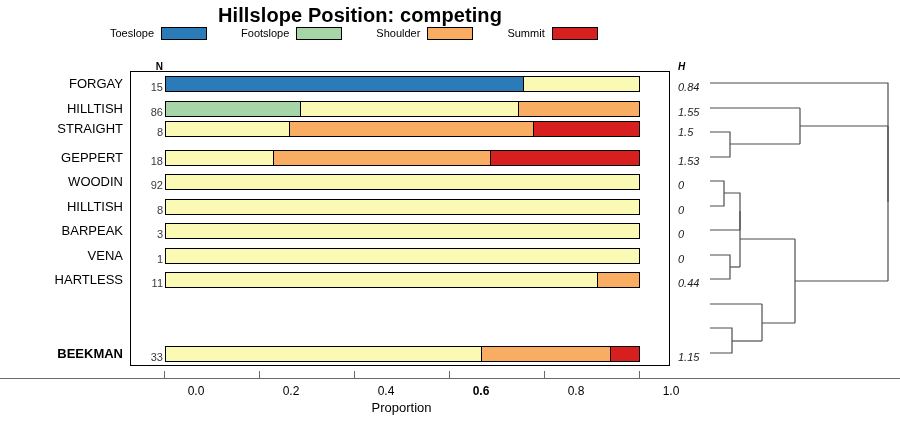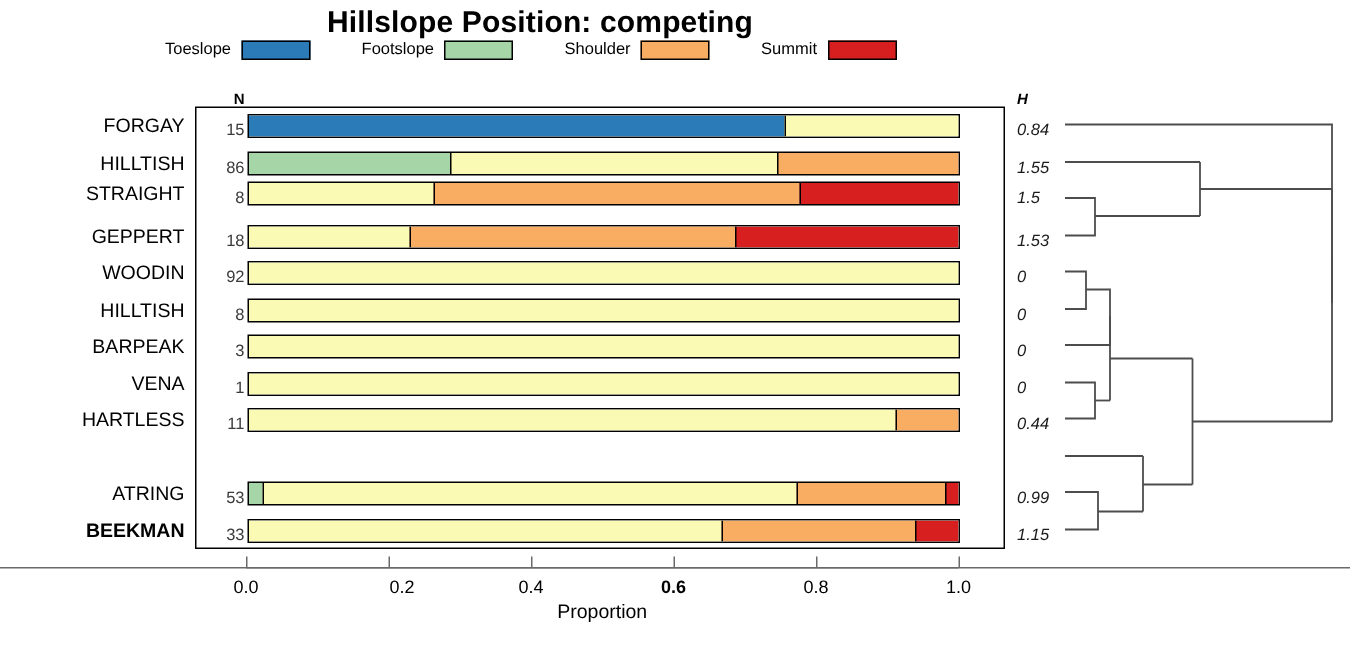--- a/index.html
+++ b/index.html
@@ -69,21 +69,21 @@
 
   
   .xaxis{
     position:absolute;left:164px;top:378px;width:475px;height:1px;background:#6a6a6a;
   }
   .xaxis-full{
     position:absolute;left:0px;top:378px;width:900px;height:1px;background:#6a6a6a;
   }
   .tick{position:absolute;top:-7px;width:1px;height:7px;background:#6a6a6a;}
   .ticklab{
-    position:absolute;top:6px;font-size:12px;transform:translateX(-50%);white-space:nowrap;
+    position:absolute;top:6px;font-size:12px;transform:translateX(-50%);white-space:nowrap;margin-left:32px;
   }
   .xtitle{
     position:absolute;left:164px;width:475px;top:400px;text-align:center;font-size:13px;
   }
 
   
   .dendro{position:absolute;left:700px;top:71px;width:198px;height:295px;}
   .dendro svg{display:block;}
 </style>
 </head>
@@ -189,50 +189,39 @@
         </div>
         <div class="row" style="top: 196px;">
           <div class="ylabel">HARTLESS</div>
           <div class="nval">11</div>
           <div class="bar">
             <div class="seg" style="width: 91.1%; background: rgb(250, 250, 180);"></div>
             <div class="seg" style="width: 8.9%; background: rgb(249, 173, 98);"></div>
           </div>
           <div class="hval">0.44</div>
         </div>
-        <div class="row" style="top: 245px;">
-          <div class="ylabel">ATRING</div>
-          <div class="nval">53</div>
-          <div class="bar">
-            <div class="seg" style="width: 1.9%; background: rgb(166, 214, 168);"></div>
-            <div class="seg" style="width: 75.3%; background: rgb(250, 250, 180);"></div>
-            <div class="seg" style="width: 20.8%; background: rgb(249, 173, 98);"></div>
-            <div class="seg" style="width: 2%; background: rgb(216, 31, 31);"></div>
-          </div>
-          <div class="hval">0.99</div>
-        </div>
         <div class="row" style="top: 269.5px;">
           <div class="ylabel bold">BEEKMAN</div>
           <div class="nval">33</div>
           <div class="bar">
             <div class="seg" style="width: 66.5%; background: rgb(250, 250, 180);"></div>
             <div class="seg" style="width: 27.4%; background: rgb(249, 173, 98);"></div>
             <div class="seg" style="width: 6.1%; background: rgb(216, 31, 31);"></div>
           </div>
           <div class="hval">1.15</div>
         </div>
       </div>
   </div>
 
   <div class="xaxis-full"></div>
   <div class="xaxis" id="xaxis">
       <div class="tick" style="left: 0px;"></div>
       <div class="ticklab" style="left: 0px;">0.0</div>
       <div class="tick" style="left: 95px;"></div>
-      <div class="ticklab" style="left: 104px;">0.2</div>
+      <div class="ticklab" style="left: 95px;">0.2</div>
       <div class="tick" style="left: 190px;"></div>
       <div class="ticklab" style="left: 190px;">0.4</div>
       <div class="tick" style="left: 285px;"></div>
       <div class="ticklab" style="left: 285px; font-weight: bold;">0.6</div>
       <div class="tick" style="left: 380px;"></div>
       <div class="ticklab" style="left: 380px;">0.8</div>
       <div class="tick" style="left: 475px;"></div>
       <div class="ticklab" style="left: 475px;">1.0</div>
     </div>
   <div class="xtitle">Proportion</div>

